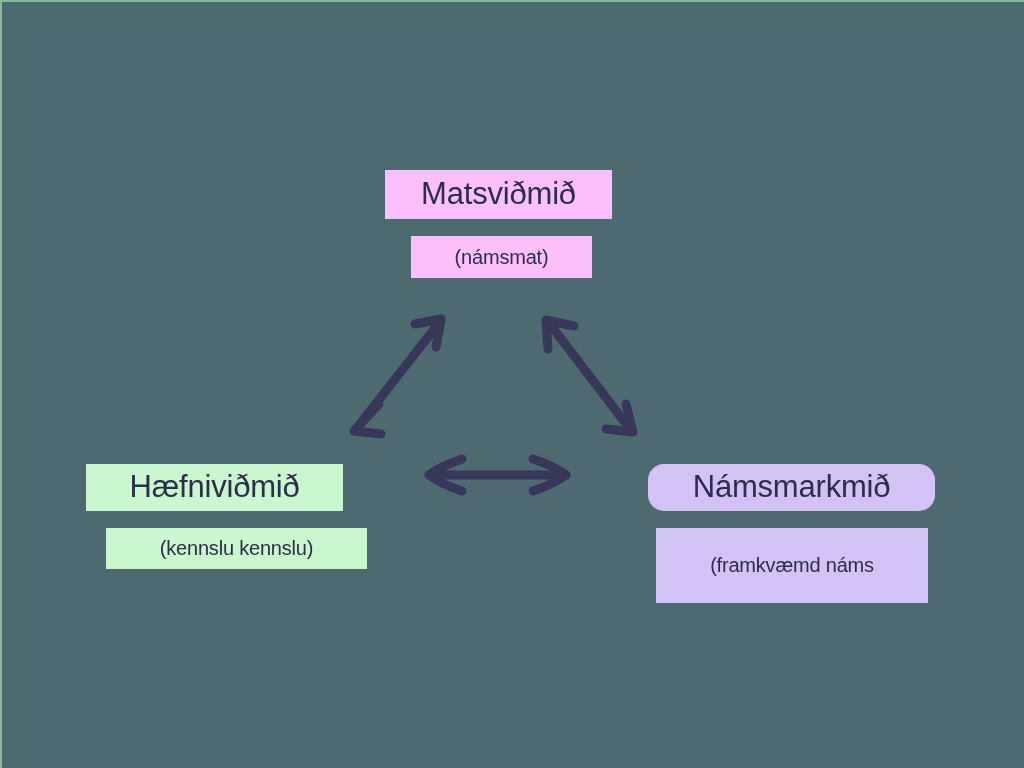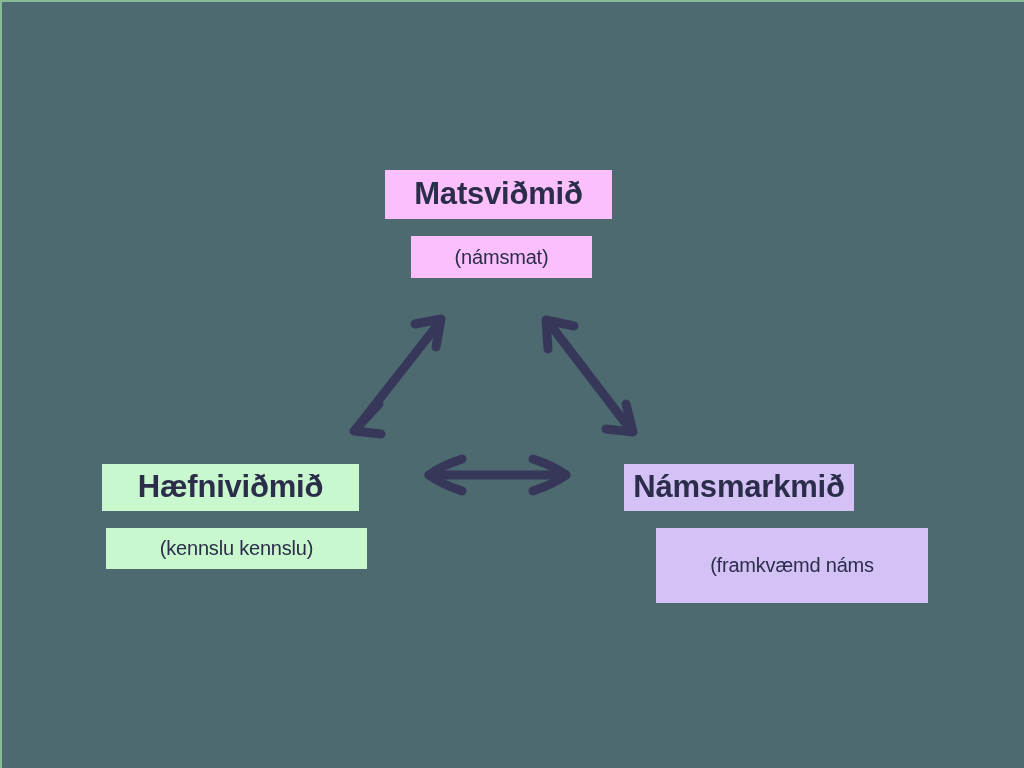--- a/index.html
+++ b/index.html
@@ -38,56 +38,57 @@
     justify-content: center;
     color: #2b2d4a;
     line-height: 1.12;
     white-space: pre-line;
     text-align: center;
     letter-spacing: -0.2px;
   }
 
   .chip.title {
     font-size: 31px;
-    font-weight: 700;
+    font-weight: 400;
   }
   .chip.sub {
     font-size: 20px;
     font-weight: 400;
   }
 
   
   #chip-assessment-title {
     left: 385px; top: 170px;
     width: 227px; height: 49px;
     background: #fbc0fb;
   }
   #chip-assessment-sub {
     left: 411px; top: 236px;
     width: 181px; height: 42px;
     background: #fbc0fb;
   }
 
   
   #chip-competence-title {
-    left: 102px; top: 464px;
+    left: 86px; top: 464px;
     width: 257px; height: 47px;
     background: #c9f7ce;
   }
   #chip-competence-sub {
     left: 106px; top: 528px;
     width: 261px; height: 41px;
     background: #c9f7ce;
   }
 
   
   #chip-objectives-title {
-    left: 624px; top: 464px;
-    width: 230px; height: 47px;
+    left: 648px; top: 464px;
+    width: 287px; height: 47px;
     background: #d4c2f7;
+    border-radius: 16px;
   }
   #chip-objectives-sub {
     left: 656px; top: 528px;
     width: 272px; height: 75px;
     background: #d4c2f7;
     flex-direction: row;
   }
   #chip-objectives-sub .ln { display: block; }
 
   #arrows {

